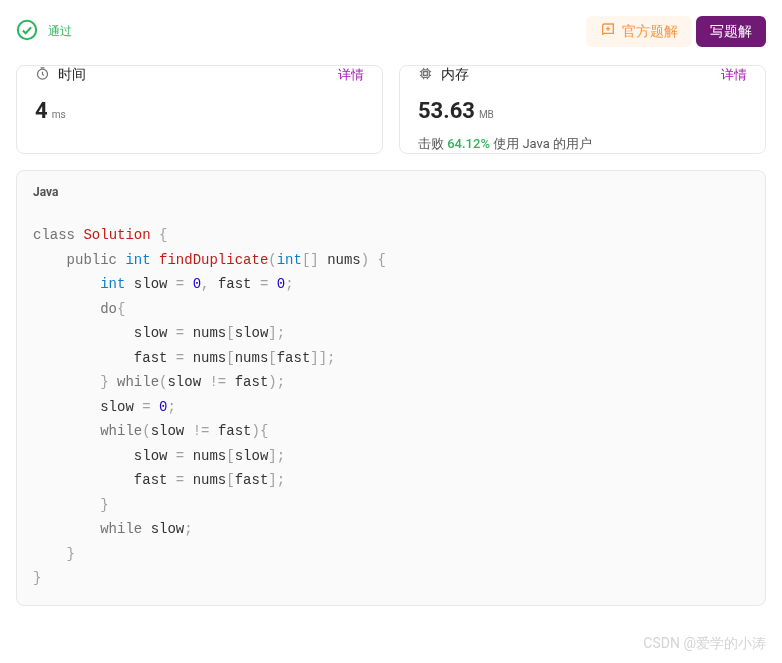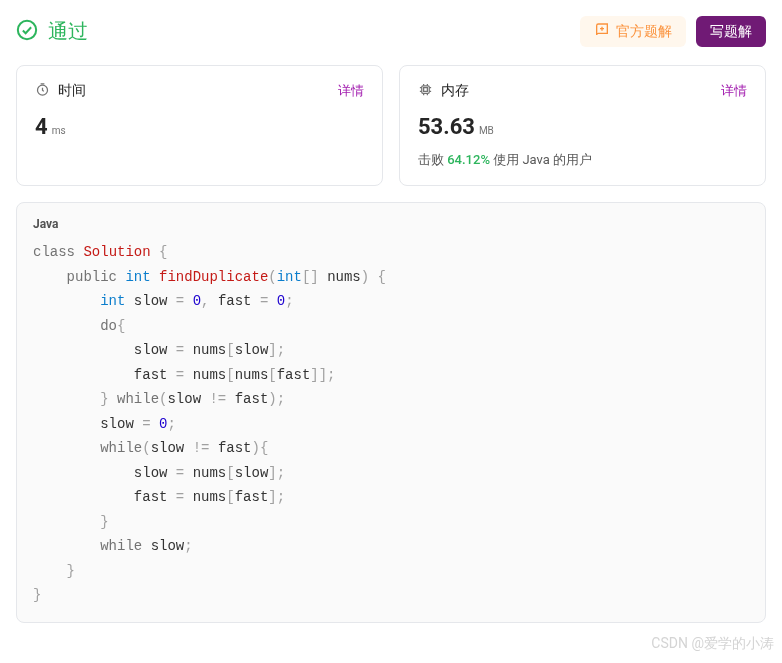--- a/index.html
+++ b/index.html
@@ -1,47 +1,47 @@
 <!DOCTYPE html>
 <html><head>
 <meta charset="utf-8">
 <style>
 *{margin:0;padding:0;box-sizing:border-box}
 body{font-family:-apple-system,BlinkMacSystemFont,"Segoe UI",Roboto,"Helvetica Neue",Arial,sans-serif;background:#fff;width:782px;font-size:14px;color:#262626}
 .container{padding:16px}
 .header{display:flex;align-items:center;justify-content:space-between;margin-bottom:18px}
 .status{display:flex;align-items:center;gap:10px}
 .check-icon{width:22px;height:22px;color:#2db55d}
-.status-text{color:#2db55d;font-size:20px;font-weight:500}
-.header-actions{display:flex;gap:10px}
+.status-text{color:#2db55d;font-size:12px;font-weight:500}
+.header-actions{display:flex;gap:4px}
 .btn{display:flex;align-items:center;gap:6px;padding:6px 14px;border-radius:6px;font-size:14px;cursor:pointer;border:none}
 .btn-official{background:#fff7ed;color:#fb923c}
 .btn-write{background:#701a75;color:#fff}
 .stats-row{display:flex;gap:16px;margin-bottom:16px}
-.stat-card{flex:1;border:1px solid #e5e7eb;border-radius:8px;padding:16px 18px;background:#fff}
+.stat-card{flex:1;border:1px solid #e5e7eb;border-radius:8px;padding:0 18px;background:#fff}
 .stat-header{display:flex;align-items:center;justify-content:space-between;margin-bottom:14px}
 .stat-title{display:flex;align-items:center;gap:8px;color:#262626;font-size:14px}
 .stat-title svg{width:15px;height:15px;color:#737373}
 .stat-detail{color:#a21caf;font-size:13px;cursor:pointer}
 .stat-value{display:flex;align-items:baseline;gap:4px;margin-bottom:12px}
 .stat-number{font-size:22px;font-weight:700;color:#262626}
 .stat-unit{font-size:10px;color:#737373}
 .stat-desc{font-size:13px;color:#595959}
 .stat-beat-label{color:#595959}
 .stat-percent{color:#2db55d;font-weight:500}
 .code-card{border:1px solid #e5e7eb;border-radius:8px;background:#fafafa;padding:14px 16px}
-.code-lang{font-size:12px;font-weight:700;color:#525252;margin-bottom:9px}
+.code-lang{font-size:12px;font-weight:700;color:#525252;margin-bottom:24px}
 pre{font-family:Menlo,Monaco,Consolas,"Courier New",monospace;font-size:14px;line-height:1.75;color:#333;white-space:pre}
 .kw{color:#737373}
 .cn{color:#c41a16}
 .mn{color:#c41a16}
 .ty{color:#0a7dcc}
 .num{color:#1c00cf}
 .pn{color:#a0a0a0}
-.watermark{position:fixed;right:8px;bottom:10px;color:#d4d4d4;font-size:14px}
+.watermark{position:fixed;right:16px;bottom:10px;color:#d4d4d4;font-size:14px}
 </style>
 </head>
 <body>
 
 <div class="container">
   <div class="header">
     <div class="status">
       <span>
         <svg class="check-icon" viewBox="0 0 24 24" fill="none" stroke="currentColor" stroke-width="2.2">
             <circle cx="12" cy="12" r="10"></circle>

